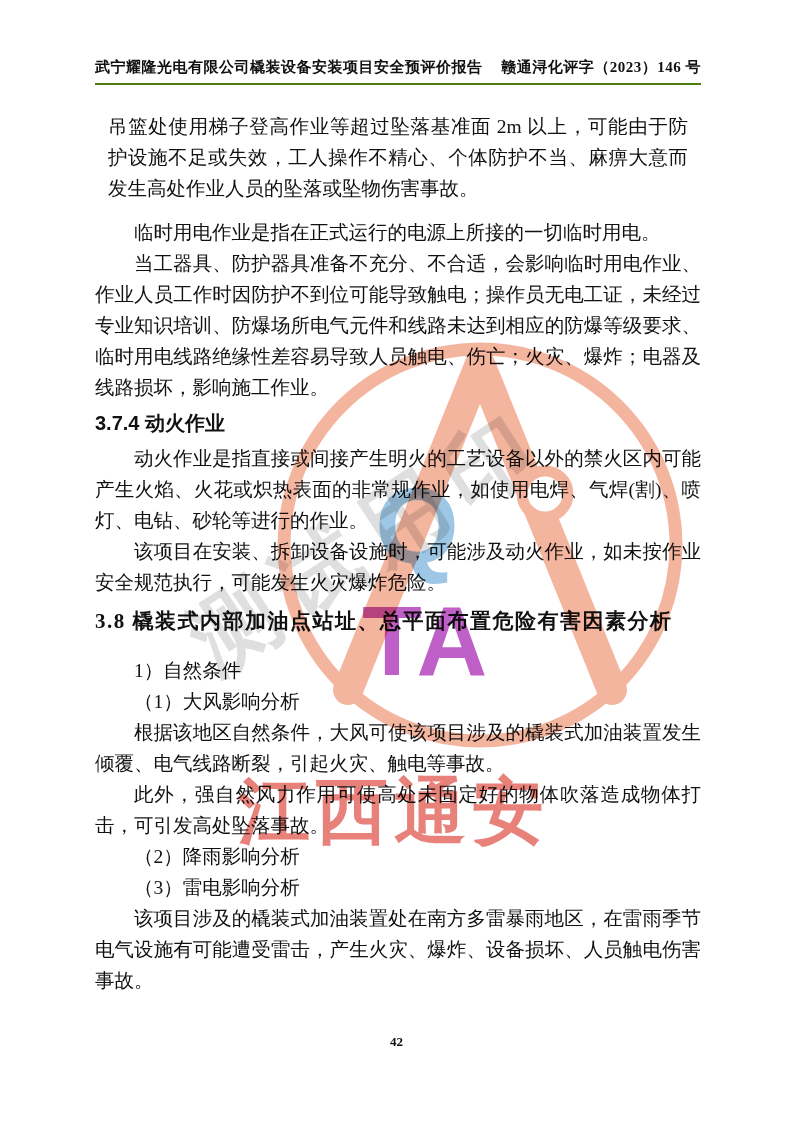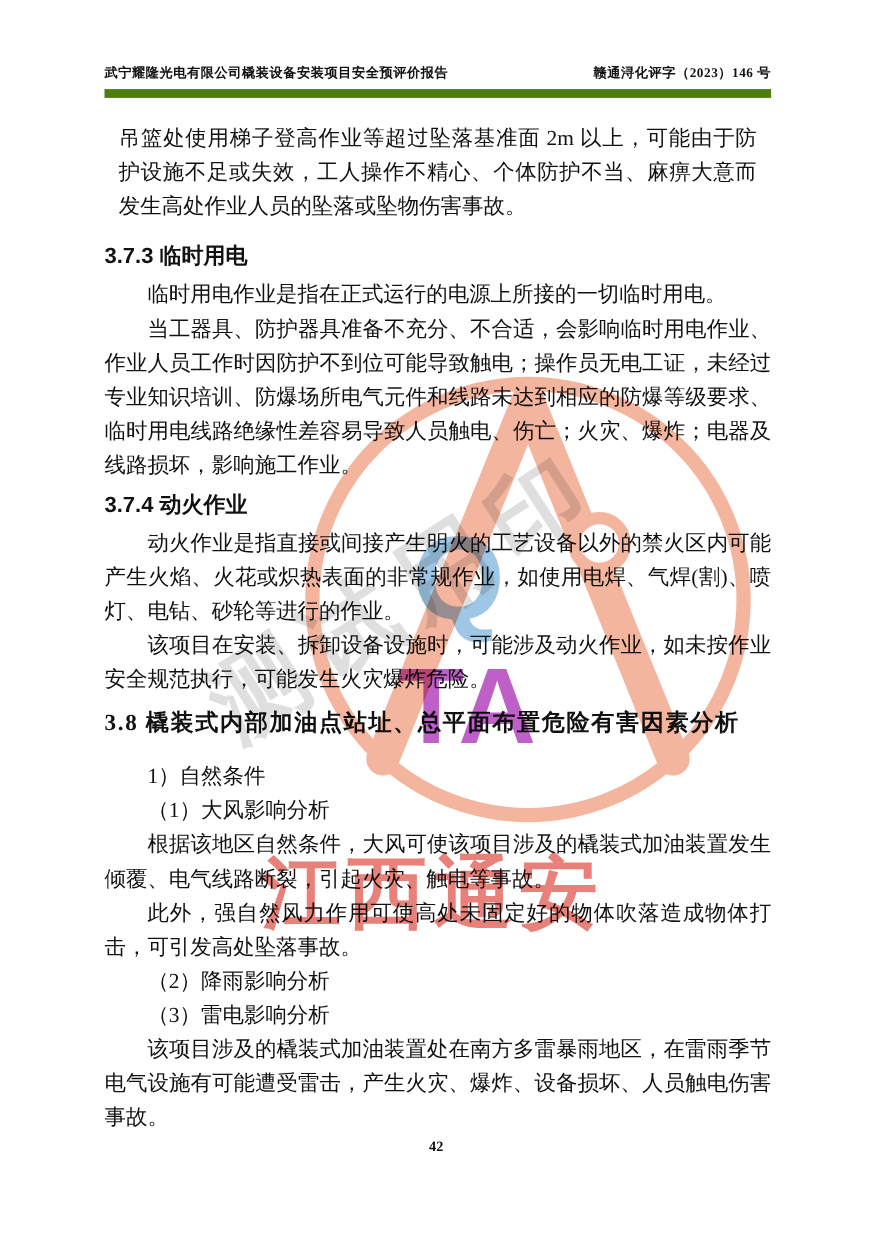--- a/index.html
+++ b/index.html
@@ -18,24 +18,24 @@
   }
   
   .header {
     position: absolute;
     top: 58px;
     left: 95px;
     width: 606px;
     display: flex;
     justify-content: space-between;
     align-items: flex-end;
-    font-size: 12px;
+    font-size: 15px;
     font-weight: bold;
     padding-bottom: 6px;
-    border-bottom: 8px solid #4d7c0f;
+    border-bottom: 2px solid #4d7c0f;
     letter-spacing: 0.5px;
   }
   
   .body-area {
     position: absolute;
     top: 98px;
     left: 95px;
     width: 606px;
     font-size: 19.5px;
     line-height: 31px;
@@ -141,21 +141,20 @@
 
 <div class="page">
 
   <div class="header">
     <span>武宁耀隆光电有限公司橇装设备安装项目安全预评价报告</span>
     <span>赣通浔化评字（2023）146 号</span>
   </div>
 
   <div class="body-area">
     <p class="p-cont">吊篮处使用梯子登高作业等超过坠落基准面 2m 以上，可能由于防护设施不足或失效，工人操作不精心、个体防护不当、麻痹大意而发生高处作业人员的坠落或坠物伤害事故。</p>
-    <p class="h-hei">3.7.3 临时用电</p>
     <p class="p">临时用电作业是指在正式运行的电源上所接的一切临时用电。</p>
     <p class="p">当工器具、防护器具准备不充分、不合适，会影响临时用电作业、作业人员工作时因防护不到位可能导致触电；操作员无电工证，未经过专业知识培训、防爆场所电气元件和线路未达到相应的防爆等级要求、临时用电线路绝缘性差容易导致人员触电、伤亡；火灾、爆炸；电器及线路损坏，影响施工作业。</p>
     <p class="h-hei">3.7.4 动火作业</p>
     <p class="p">动火作业是指直接或间接产生明火的工艺设备以外的禁火区内可能产生火焰、火花或炽热表面的非常规作业，如使用电焊、气焊(割)、喷灯、电钻、砂轮等进行的作业。</p>
     <p class="p">该项目在安装、拆卸设备设施时，可能涉及动火作业，如未按作业安全规范执行，可能发生火灾爆炸危险。</p>
     <p class="h-kai">3.8 橇装式内部加油点站址、总平面布置危险有害因素分析</p>
     <p class="p">1）自然条件</p>
     <p class="p">（1）大风影响分析</p>
     <p class="p">根据该地区自然条件，大风可使该项目涉及的橇装式加油装置发生倾覆、电气线路断裂，引起火灾、触电等事故。</p>
     <p class="p">此外，强自然风力作用可使高处未固定好的物体吹落造成物体打击，可引发高处坠落事故。</p>

